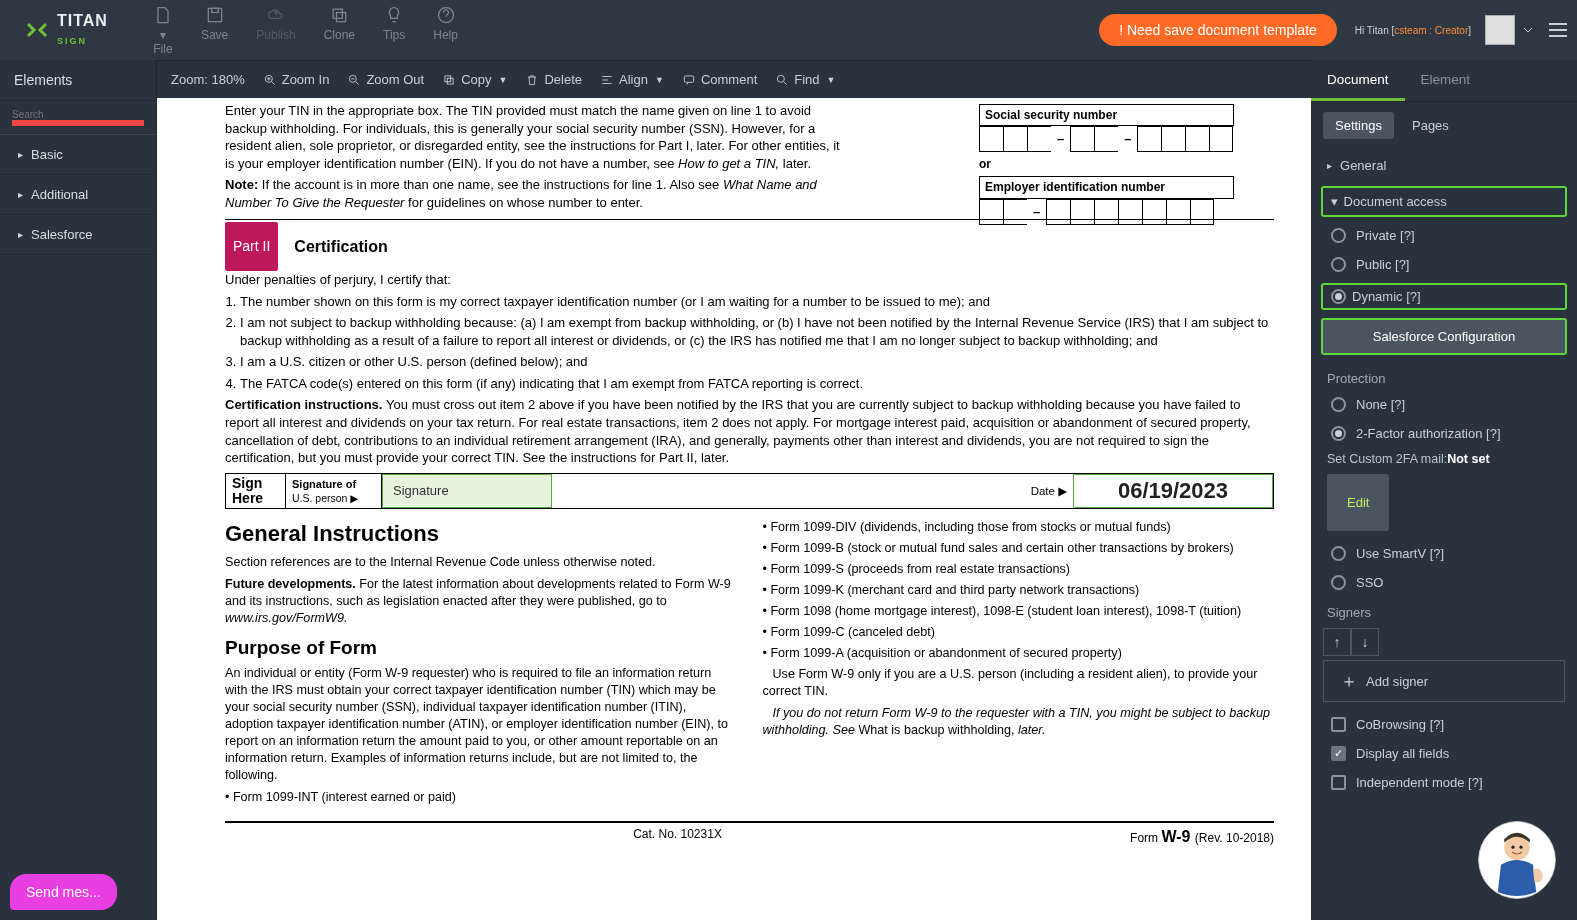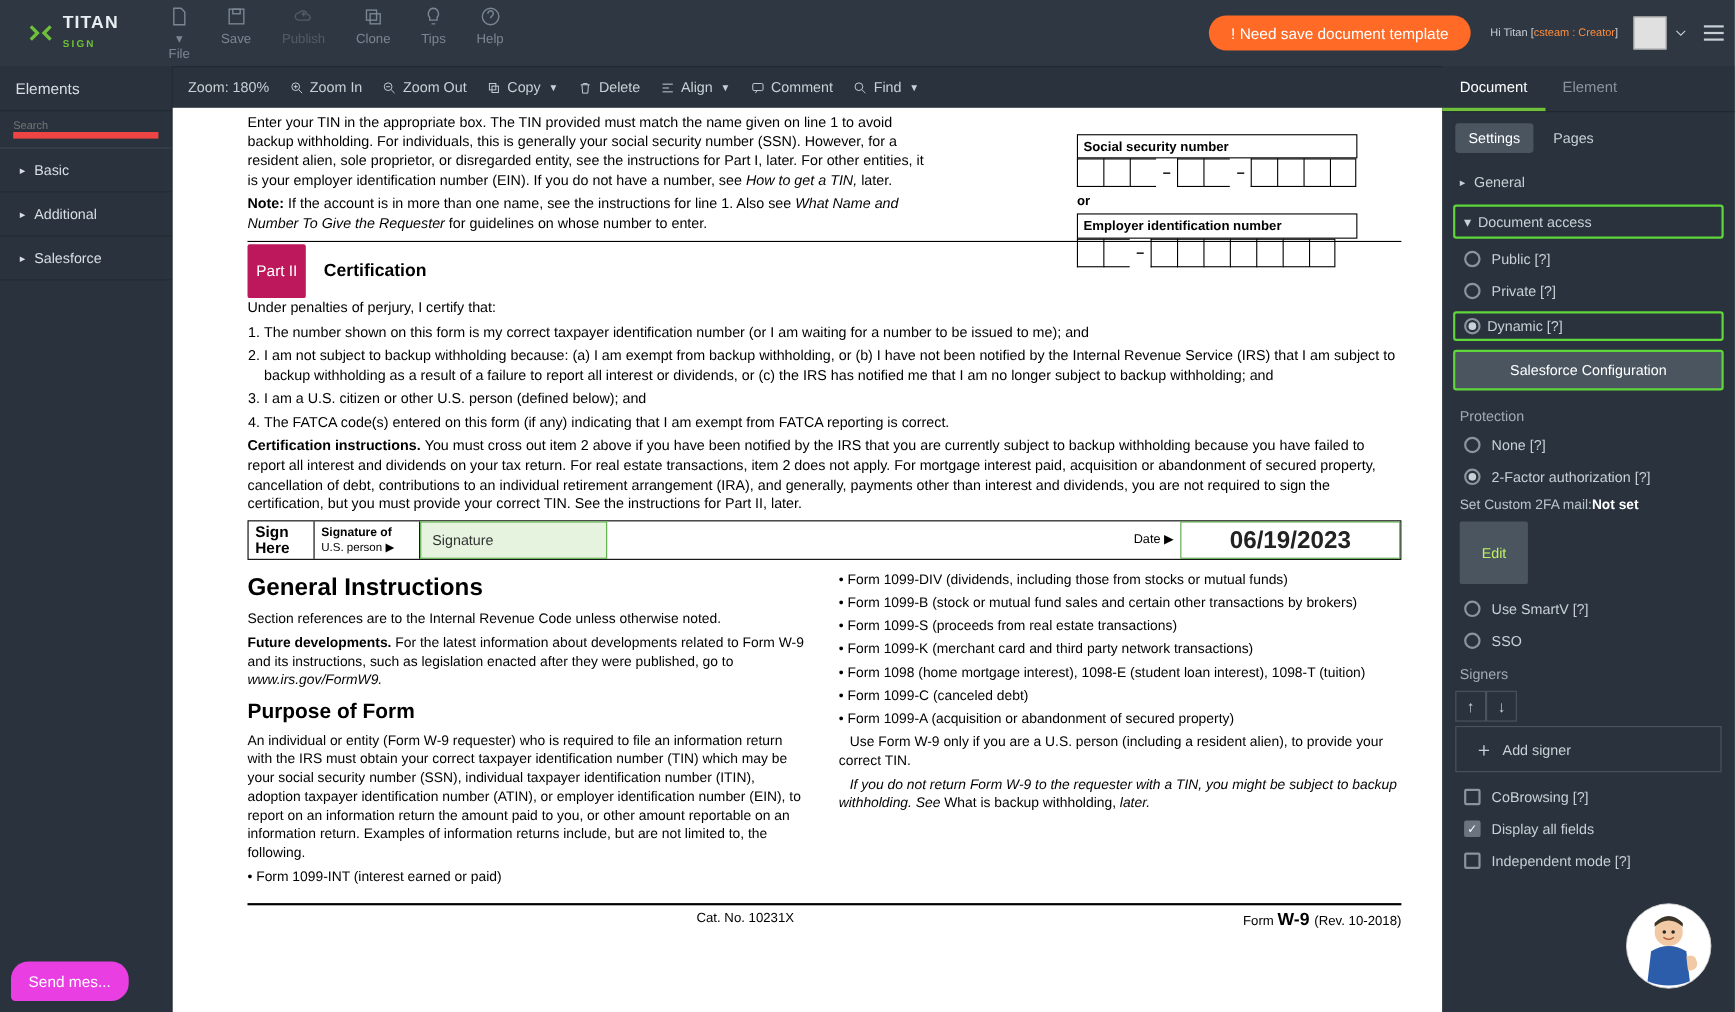--- a/index.html
+++ b/index.html
@@ -35,21 +35,21 @@
 .search-box { display: flex; align-items: center; padding: 8px 12px; border-bottom: 1px solid #3a4450; }
 .search-box input { flex: 1; background: transparent; border: none; color: #bef264; font-size: 10px; outline: none; border-bottom: 6px solid #ef4444; }
 .search-box svg { width: 16px; height: 16px; stroke: #c8d0d6; fill: none; }
 .left-item { padding: 12px 18px; font-size: 13px; border-bottom: 1px solid #222a33; color: #d8dee4; cursor: pointer; display: flex; align-items: center; gap: 8px; }
 .left-item .arr { font-size: 10px; }
 
 
 .main { position: absolute; top: 98px; left: 157px; right: 243px; bottom: 0; background: #fff; color: #000; font-family: 'Times New Roman', serif; font-size: 13px; line-height: 1.35; overflow: hidden; }
 .doc { padding: 4px 60px 10px 68px; }
 .doc p { margin-bottom: 4px; }
-.ssn-box { position: absolute; right: 40px; top: 20px; width: 255px; }
+.ssn-box { position: absolute; right: 40px; top: 2px; width: 255px; }
 .ssn-label { font-size: 12px; font-weight: bold; text-align: left; padding: 2px 5px; border: 1px solid #000; }
 .ssn-cells { display: flex; gap: 0; }
 .ssn-cells .cell { width: 24px; height: 26px; border: 1px solid #000; border-right: none; }
 .ssn-cells .cell:last-child { border-right: 1px solid #000; }
 .ssn-cells .dash { display: flex; align-items: center; padding: 0 6px; font-weight: bold; }
 .ssn-or { padding: 4px 0; font-weight: bold; font-size: 12px; }
 .part-hdr { margin-top: 8px; display: flex; align-items: center; border-top: 1px solid #000; padding-top: 2px; }
 .part-badge { background: #be185d; color: #fff; padding: 15px 8px; font-weight: normal; border-radius: 2px; font-size: 14px; margin-right: 16px; }
 .part-title { font-weight: bold; font-size: 16px; }
 .cert-list { margin-top: 4px; }
@@ -348,25 +348,25 @@
   <div class="r-sec">
       <span class="arr">▸</span>
       <span>General</span>
     </div>
   <div class="hl-box">
       <span class="arr">▾</span>
       <span>Document access</span>
     </div>
   <div class="r-radio-row">
       <span class="radio"></span>
+      <span>Private [?]</span>
+    </div>
+  <div class="r-radio-row">
+      <span class="radio"></span>
       <span>Public [?]</span>
-    </div>
-  <div class="r-radio-row">
-      <span class="radio"></span>
-      <span>Private [?]</span>
     </div>
   <div class="hl-box" style="padding:4px 8px">
       <span class="radio sel"></span>
       <span>Dynamic [?]</span>
     </div>
   <div class="hl-btn">Salesforce Configuration</div>
   <div class="r-h">Protection</div>
   <div class="r-radio-row">
       <span class="radio"></span>
       <span>None [?]</span>

